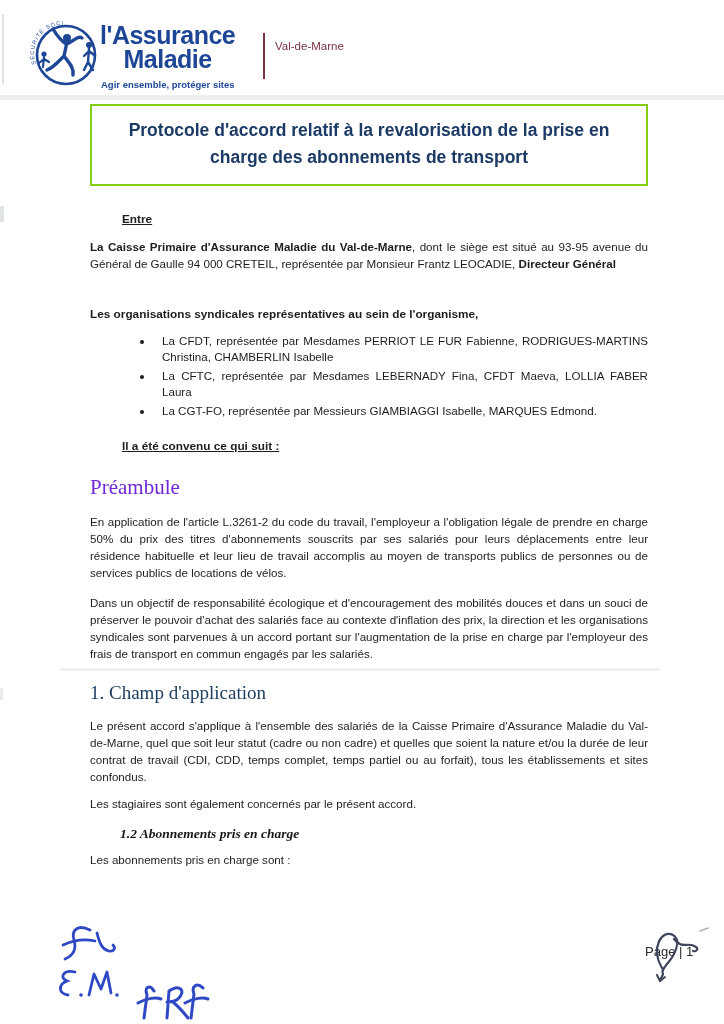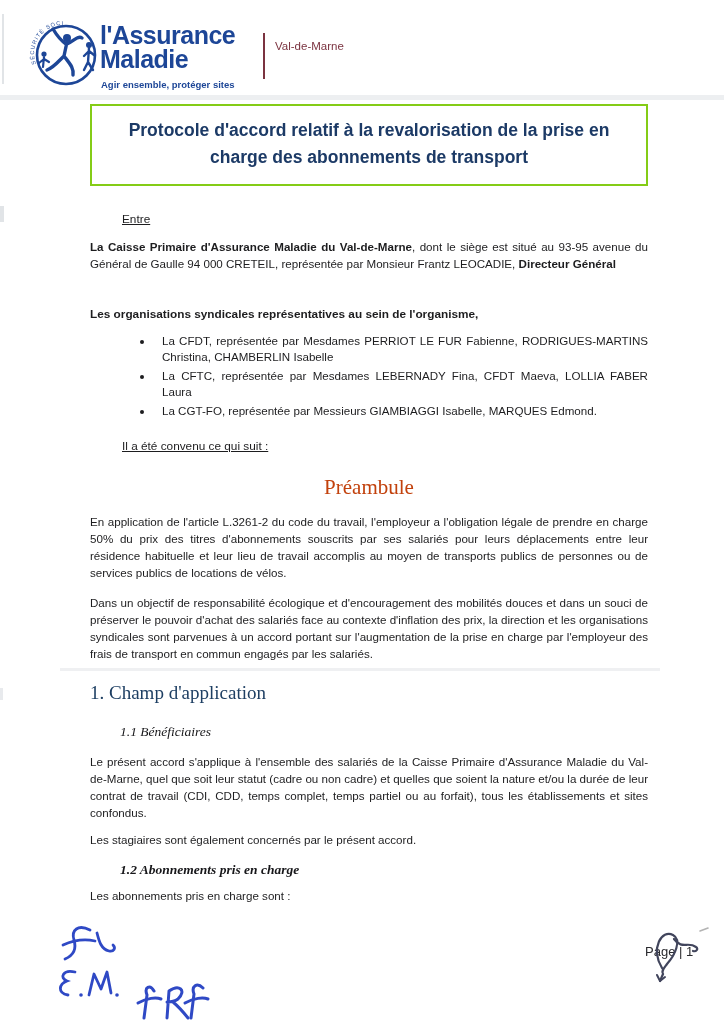--- a/index.html
+++ b/index.html
@@ -15,55 +15,54 @@
   }
   
   .scan-edge-left{position:absolute;left:2px;top:14px;width:2px;height:70px;background:#c9ced4;opacity:.55;}
   .scan-streak-top{position:absolute;left:0;top:95px;width:724px;height:5px;background:rgba(175,182,190,.22);}
   .scan-mark-1{position:absolute;left:0;top:206px;width:4px;height:16px;background:#c4cacf;opacity:.5;}
   .scan-mark-2{position:absolute;left:0;top:688px;width:3px;height:12px;background:#ccd1d6;opacity:.45;}
   .scan-streak-h1{position:absolute;left:60px;top:668px;width:600px;height:3px;background:rgba(190,196,202,.25);}
 
   
   .emblem{position:absolute;left:28px;top:14px;}
-  .brand{position:absolute;left:100px;top:24px;line-height:.95;color:#1d4697;font-weight:bold;font-size:25px;letter-spacing:-.5px;}
+  .brand{position:absolute;left:100px;top:24px;line-height:.95;color:#1d4697;font-weight:bold;font-size:25px;letter-spacing:-.5px;text-align:center;}
   .tagline{position:absolute;left:101px;top:79px;color:#1d4697;font-weight:bold;font-size:9.5px;}
   .hdr-sep{position:absolute;left:263px;top:33px;width:2px;height:46px;background:#7b3340;}
   .region{position:absolute;left:275px;top:40px;color:#7b3340;font-size:11.5px;font-weight:500;}
 
   
   .content{position:relative;padding:0 76px 0 90px;}
   .title-box{
     margin-top:104px;
     border:2px solid #84cc16;
     background:#fff;
     padding:11px 30px 13px 30px;
     text-align:center;
     color:#1c3a66;
     font-weight:bold;
     font-size:17.5px;
     line-height:1.55;
   }
-  .lbl-underline{font-weight:normal;text-decoration:underline;font-size:11.8px;padding-left:32px;}
+  .lbl-underline{font-weight:bold;text-decoration:underline;font-size:11.8px;padding-left:32px;}
   .entre{margin-top:26px;}
   .para{font-size:11.6px;line-height:1.45;text-align:justify;}
   .employer{margin-top:13px;}
   .b{font-weight:bold;}
   .et{margin-top:20px;}
   .unions-intro{margin-top:34px;font-weight:bold;font-size:11.8px;}
   ul.unions{margin:12px 0 0 0;padding-left:64px;list-style:disc;}
   ul.unions li{font-size:11.6px;line-height:1.42;text-align:justify;padding-left:8px;margin-bottom:2px;}
   .convenu{margin-top:20px;}
   h1.preambule{
     margin:22px 0 5px 0;
     font-family:"Liberation Serif", serif;
     font-weight:normal;
-    color:#c2410c;
+    color:#6d28d9;
     font-size:21px;
-    text-align:center;
   }
   .p-gap{margin-top:14px;}
   h2.section{
     margin:20px 0 0 0;
     font-family:"Liberation Serif", serif;
     font-weight:normal;
     color:#1e3f63;
     font-size:19px;
   }
   h3.sub{
@@ -140,21 +139,20 @@
 
     <div class="lbl-underline convenu">Il a été convenu ce qui suit :</div>
 
     <h1 class="preambule">Préambule</h1>
 
     <p class="para p-gap">En application de l'article L.3261-2 du code du travail, l'employeur a l'obligation légale de prendre en charge 50% du prix des titres d'abonnements souscrits par ses salariés pour leurs déplacements entre leur résidence habituelle et leur lieu de travail accomplis au moyen de transports publics de personnes ou de services publics de locations de vélos.</p>
     <p class="para p-gap">Dans un objectif de responsabilité écologique et d'encouragement des mobilités douces et dans un souci de préserver le pouvoir d'achat des salariés face au contexte d'inflation des prix, la direction et les organisations syndicales sont parvenues à un accord portant sur l'augmentation de la prise en charge par l'employeur des frais de transport en commun engagés par les salariés.</p>
 
     <h2 class="section">1. Champ d'application</h2>
 
-    <h3 class="sub">1.1 Bénéficiaires</h3>
 
     <p class="para p-gap">Le présent accord s'applique à l'ensemble des salariés de la Caisse Primaire d'Assurance Maladie du Val-de-Marne, quel que soit leur statut (cadre ou non cadre) et quelles que soient la nature et/ou la durée de leur contrat de travail (CDI, CDD, temps complet, temps partiel ou au forfait), tous les établissements et sites confondus.</p>
     <p class="single-line">Les stagiaires sont également concernés par le présent accord.</p>
 
     <h3 class="sub bold">1.2 Abonnements pris en charge</h3>
 
     <p class="single-line">Les abonnements pris en charge sont :</p>
   </div>
 
   <div class="page-label">Page | 1</div>

